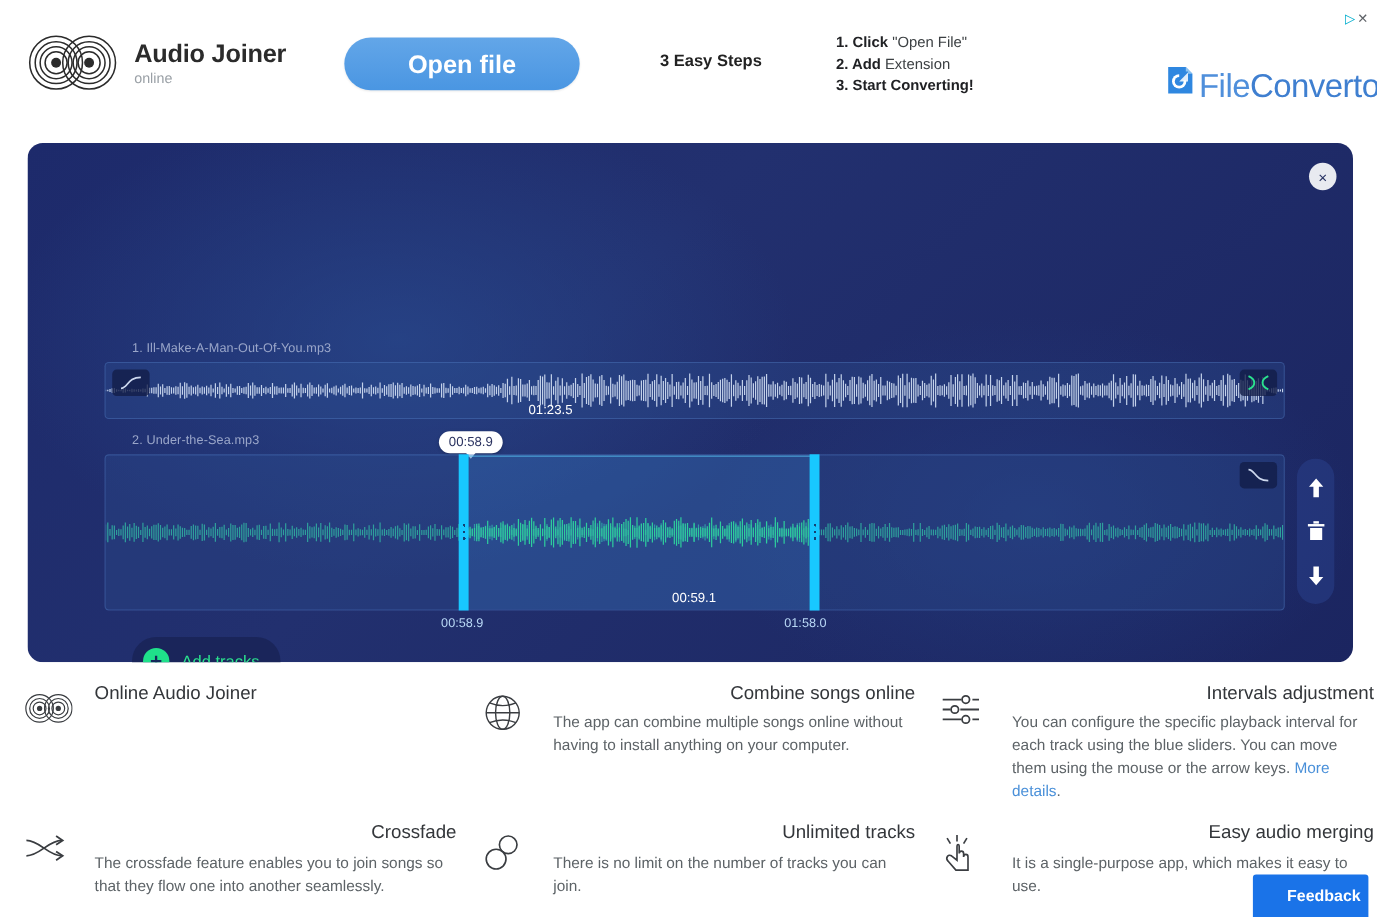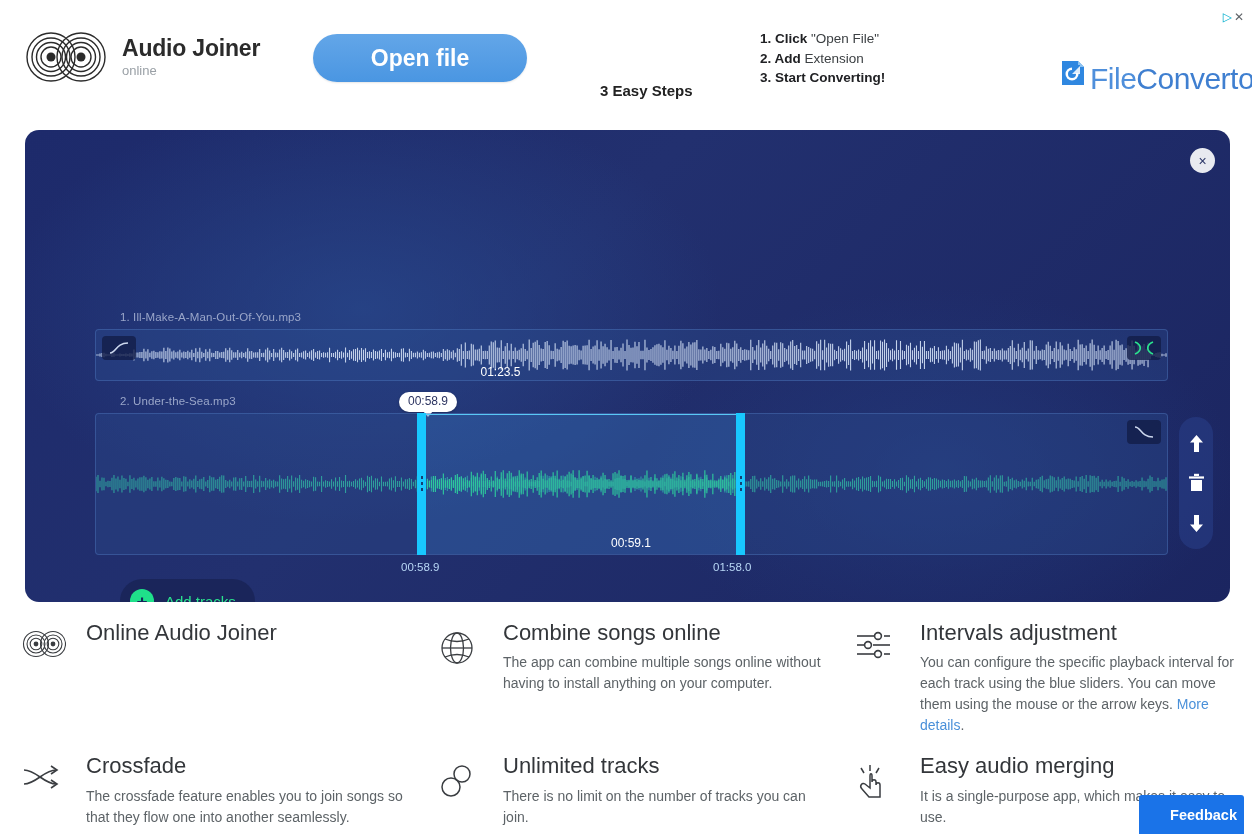--- a/index.html
+++ b/index.html
@@ -34,21 +34,21 @@
     border: none; border-radius: 26px;
     background: linear-gradient(180deg,#63a6e8 0%,#4a96e2 100%);
     color: #ffffff; font-size: 23px; font-weight: bold;
     font-family: "Liberation Sans", sans-serif;
     cursor: pointer;
     box-shadow: 0 1px 2px rgba(0,0,0,0.10);
   }
 
   .easy-steps {
     position: absolute; left: 600px; top: 47px;
-    font-size: 15px; font-weight: bold; color: #222; margin-top: 35px;
+    font-size: 15px; font-weight: bold; color: #222;
   }
 
   .ad-steps {
     position: absolute; left: 760px; top: 29px;
     font-size: 13.5px; color: #3c4043; line-height: 19.5px;
   }
   .ad-steps b { color: #202124; }
 
   .ad-choice {
     position: absolute; right: 6px; top: 10px;
@@ -180,21 +180,21 @@
     position: absolute; left: 0; top: 620px;
     width: 1252px;
     display: grid;
     grid-template-columns: repeat(3, 417px);
     row-gap: 17px;
     padding-left: 22px;
   }
   .feature { display: flex; gap: 18px; padding-right: 24px; }
   .feat-icon { width: 46px; min-width: 46px; padding-top: 10px; }
   .feat-title {
-    font-size: 22px; color: #33363a; margin-bottom: 6px; line-height: 1.2;
+    font-size: 17px; color: #33363a; margin-bottom: 6px; line-height: 1.2; text-align: right;
   }
   .feat-desc { font-size: 14px; color: #5d6367; line-height: 21px; }
   .feat-desc a { color: #4a90d9; text-decoration: none; }
 
   .feedback-btn {
     position: absolute; left: 1139px; top: 795px;
     width: 105px; height: 39px;
     background: #1a73e8; color: #ffffff;
     border: none; border-radius: 3px 3px 0 0;
     font-size: 14.5px; font-weight: bold;

